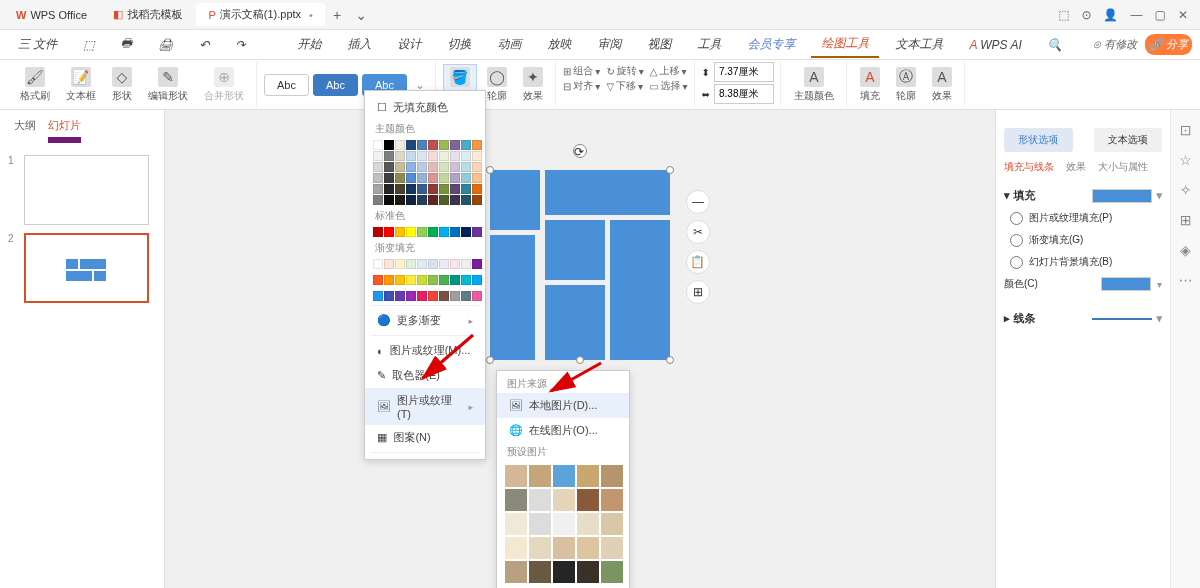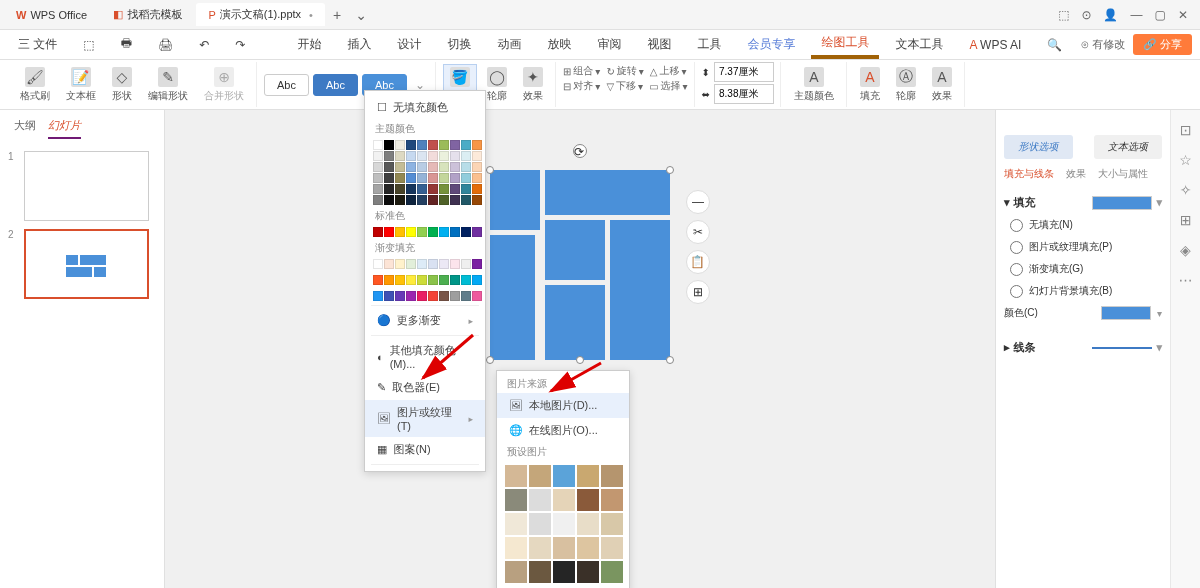--- a/index.html
+++ b/index.html
@@ -9,44 +9,44 @@
     .title-bar { display: flex; align-items: center; height: 30px; background: #f5f5f5; border-bottom: 1px solid #e0e0e0; padding: 0 4px; }
     .title-tabs { display: flex; align-items: center; flex: 1; gap: 2px; }
     .title-tab { display: flex; align-items: center; gap: 4px; padding: 4px 12px; font-size: 11px; border-radius: 3px 3px 0 0; cursor: pointer; }
     .title-tab.active { background: #fff; }
     .title-tab .close { margin-left: 4px; color: #999; }
     .new-tab-btn { padding: 2px 6px; color: #666; cursor: pointer; font-size: 14px; }
     .window-controls { display: flex; gap: 12px; padding-right: 8px; color: #666; }
     .window-controls span { cursor: pointer; }
     
     
-    .menu-bar { display: flex; align-items: center; height: 30px; background: #fff; border-bottom: 1px solid #e0e0e0; padding: 0 8px; gap: 6px; }
+    .menu-bar { display: flex; align-items: center; height: 30px; background: #fff; border-bottom: 1px solid #e0e0e0; padding: 0 8px; gap: 6px; font-style: italic; }
     .menu-item { padding: 4px 10px; font-size: 12px; cursor: pointer; color: #444; }
     .menu-item.highlight { color: #d94f2c; }
     .menu-item.blue { color: #5a7fd8; }
     .menu-right { margin-left: auto; display: flex; gap: 8px; align-items: center; }
-    .share-btn { background: #ff7b3a; color: #fff; padding: 3px 10px; border-radius: 3px; font-size: 11px; }
+    .share-btn { background: #ff7b3a; color: #fff; padding: 3px 4px; border-radius: 9px; font-size: 11px; }
     
     
     .ribbon { display: flex; background: #fff; border-bottom: 1px solid #e0e0e0; height: 50px; padding: 2px 8px; gap: 1px; }
     .ribbon-group { display: flex; align-items: center; gap: 4px; padding: 0 6px; border-right: 1px solid #eee; }
     .ribbon-btn { display: flex; flex-direction: column; align-items: center; gap: 2px; padding: 2px 6px; font-size: 10px; color: #555; cursor: pointer; }
     .ribbon-btn-icon { width: 20px; height: 20px; background: #ddd; border-radius: 2px; display: flex; align-items: center; justify-content: center; font-size: 14px; }
     .abc-btn { border: 1px solid #ccc; padding: 4px 12px; border-radius: 3px; font-size: 11px; }
     .abc-btn.blue { background: #3d7ac4; color: #fff; border-color: #3d7ac4; }
     .abc-btn.darkblue { background: #4a90d9; color: #fff; border-color: #4a90d9; }
     .size-input { width: 60px; height: 20px; border: 1px solid #ccc; font-size: 10px; padding: 0 4px; }
     .small-label { font-size: 10px; color: #666; display: flex; align-items: center; gap: 2px; }
     
     
     .main { display: flex; height: calc(100vh - 110px); }
     .slide-panel { width: 165px; background: #fff; border-right: 1px solid #e0e0e0; }
     .slide-tabs { display: flex; gap: 12px; padding: 8px 14px; font-size: 11px; }
     .slide-tab { color: #666; cursor: pointer; padding-bottom: 4px; }
-    .slide-tab.active { color: #d94f2c; border-bottom: 2px solid #701a75; font-style: italic; }
+    .slide-tab.active { color: #d94f2c; border-bottom: 6px solid #701a75; }
     .slide-thumbs { padding: 4px 8px; }
     .thumb-row { display: flex; align-items: flex-start; gap: 6px; margin-bottom: 8px; }
     .thumb-num { font-size: 10px; color: #888; width: 10px; }
     .thumb { width: 125px; height: 70px; background: #fff; border: 1px solid #ccc; position: relative; }
     .thumb.active { border: 2px solid #d94f2c; }
     .thumb-content { position: absolute; left: 40px; top: 24px; display: grid; grid-template-columns: repeat(3, 12px); gap: 2px; }
     .thumb-rect { background: #4a90d9; }
     .thumb-content .r1 { grid-column: 1; grid-row: 1; height: 10px; }
     .thumb-content .r2 { grid-column: 2 / 4; grid-row: 1; height: 10px; }
     .thumb-content .r3 { grid-column: 1 / 3; grid-row: 2; height: 10px; }
@@ -83,21 +83,21 @@
     .dropdown2 { position: absolute; left: 496px; top: 370px; width: 134px; background: #fff; border: 1px solid #ccc; box-shadow: 0 2px 8px rgba(0,0,0,0.15); z-index: 101; padding: 4px 0; }
     .tex-grid { display: grid; grid-template-columns: repeat(5, 22px); gap: 2px; padding: 4px 8px; }
     .tex-cell { width: 22px; height: 22px; background: #ccc; cursor: pointer; }
     
     
     .arrow { position: absolute; z-index: 200; pointer-events: none; }
     
     
     .prop-panel { width: 175px; background: #fff; border-left: 1px solid #e0e0e0; padding: 8px; font-size: 11px; }
     .prop-title { font-size: 12px; font-weight: bold; padding: 4px 0; display: flex; justify-content: space-between; align-items: center; }
-    .prop-tabs { display: flex; gap: 21px; margin-top: 17px; font-style: italic; }
+    .prop-tabs { display: flex; gap: 21px; margin-top: 10px; }
     .prop-tab { flex: 1; text-align: center; padding: 5px; background: #f0f0f0; border-radius: 3px; cursor: pointer; font-size: 10px; }
     .prop-tab.active { background: #e0e8f4; color: #3d7ac4; }
     .prop-subtabs { display: flex; gap: 12px; padding: 8px 0 4px; font-size: 10px; }
     .prop-subtab { color: #888; cursor: pointer; }
     .prop-subtab.active { color: #d94f2c; }
     .prop-section { padding: 6px 0; }
     .prop-sec-title { font-weight: bold; padding: 4px 0; display: flex; align-items: center; gap: 4px; }
     .radio-item { display: flex; align-items: center; gap: 6px; padding: 4px 6px; font-size: 10px; }
     .radio-item input { margin: 0; }
     .prop-row { display: flex; align-items: center; gap: 6px; padding: 4px 0; font-size: 10px; }
@@ -153,21 +153,21 @@
   <span class="menu-item">开始</span>
   <span class="menu-item">插入</span>
   <span class="menu-item">设计</span>
   <span class="menu-item">切换</span>
   <span class="menu-item">动画</span>
   <span class="menu-item">放映</span>
   <span class="menu-item">审阅</span>
   <span class="menu-item">视图</span>
   <span class="menu-item">工具</span>
   <span class="menu-item blue">会员专享</span>
-  <span class="menu-item highlight" style="border-bottom:4px solid #a16207">绘图工具</span>
+  <span class="menu-item highlight" style="border-bottom:2px solid #a16207">绘图工具</span>
   <span class="menu-item">文本工具</span>
   <span class="menu-item"><span style="color:#d94f2c">A</span> <span>WPS AI</span></span>
   <span class="menu-item" style="color:#999">🔍</span>
   <div class="menu-right">
     <span style="font-size:11px;color:#666">⊙ 有修改</span>
     <span class="share-btn">🔗 分享</span>
   </div>
 </div>
 
 <div class="ribbon">
@@ -313,24 +313,20 @@
       <div class="prop-tab active">形状选项</div>
       <div class="prop-tab">文本选项</div>
     </div>
     <div class="prop-subtabs">
       <span class="prop-subtab active">填充与线条</span>
       <span class="prop-subtab">效果</span>
       <span class="prop-subtab">大小与属性</span>
     </div>
     <div class="prop-section">
       <div class="prop-sec-title">▾ <span>填充</span> <div class="color-swatch" style="margin-left:auto;width:60px"></div><span style="color:#999">▾</span></div>
-      <label class="radio-item">
-          <input type="radio" name="fill" style="">
-          <span>无填充(N)</span>
-        </label>
       <label class="radio-item">
           <input type="radio" name="fill" style="">
           <span>图片或纹理填充(P)</span>
         </label>
       <label class="radio-item">
           <input type="radio" name="fill" style="">
           <span>渐变填充(G)</span>
         </label>
       <label class="radio-item">
           <input type="radio" name="fill" style="">
@@ -468,21 +464,21 @@
       <div class="color-cell" style="background: rgb(233, 30, 99);"></div>
       <div class="color-cell" style="background: rgb(244, 67, 54);"></div>
       <div class="color-cell" style="background: rgb(121, 85, 72);"></div>
       <div class="color-cell" style="background: rgb(158, 158, 158);"></div>
       <div class="color-cell" style="background: rgb(96, 125, 139);"></div>
       <div class="color-cell" style="background: rgb(238, 90, 157);"></div>
     </div>
   <div class="dd-sep"></div>
   <div class="dd-item">🔵 <span>更多渐变</span><span class="dd-arrow">▸</span></div>
   <div class="dd-sep"></div>
-  <div class="dd-item">◐ <span>其他填充颜色(M)...</span></div>
+  <div class="dd-item">◐ <span>图片或纹理(M)...</span></div>
   <div class="dd-item">✎ <span>取色器(E)</span></div>
   <div class="dd-item hover">🖼 <span>图片或纹理(T)</span><span class="dd-arrow">▸</span></div>
   <div class="dd-item">▦ <span>图案(N)</span></div>
   <div class="dd-sep"></div>
 </div>
 
 <div class="dropdown2">
   <div class="dd-label">图片来源</div>
   <div class="dd-item hover">🖼 <span>本地图片(D)...</span></div>
   <div class="dd-item">🌐 <span>在线图片(O)...</span></div>

